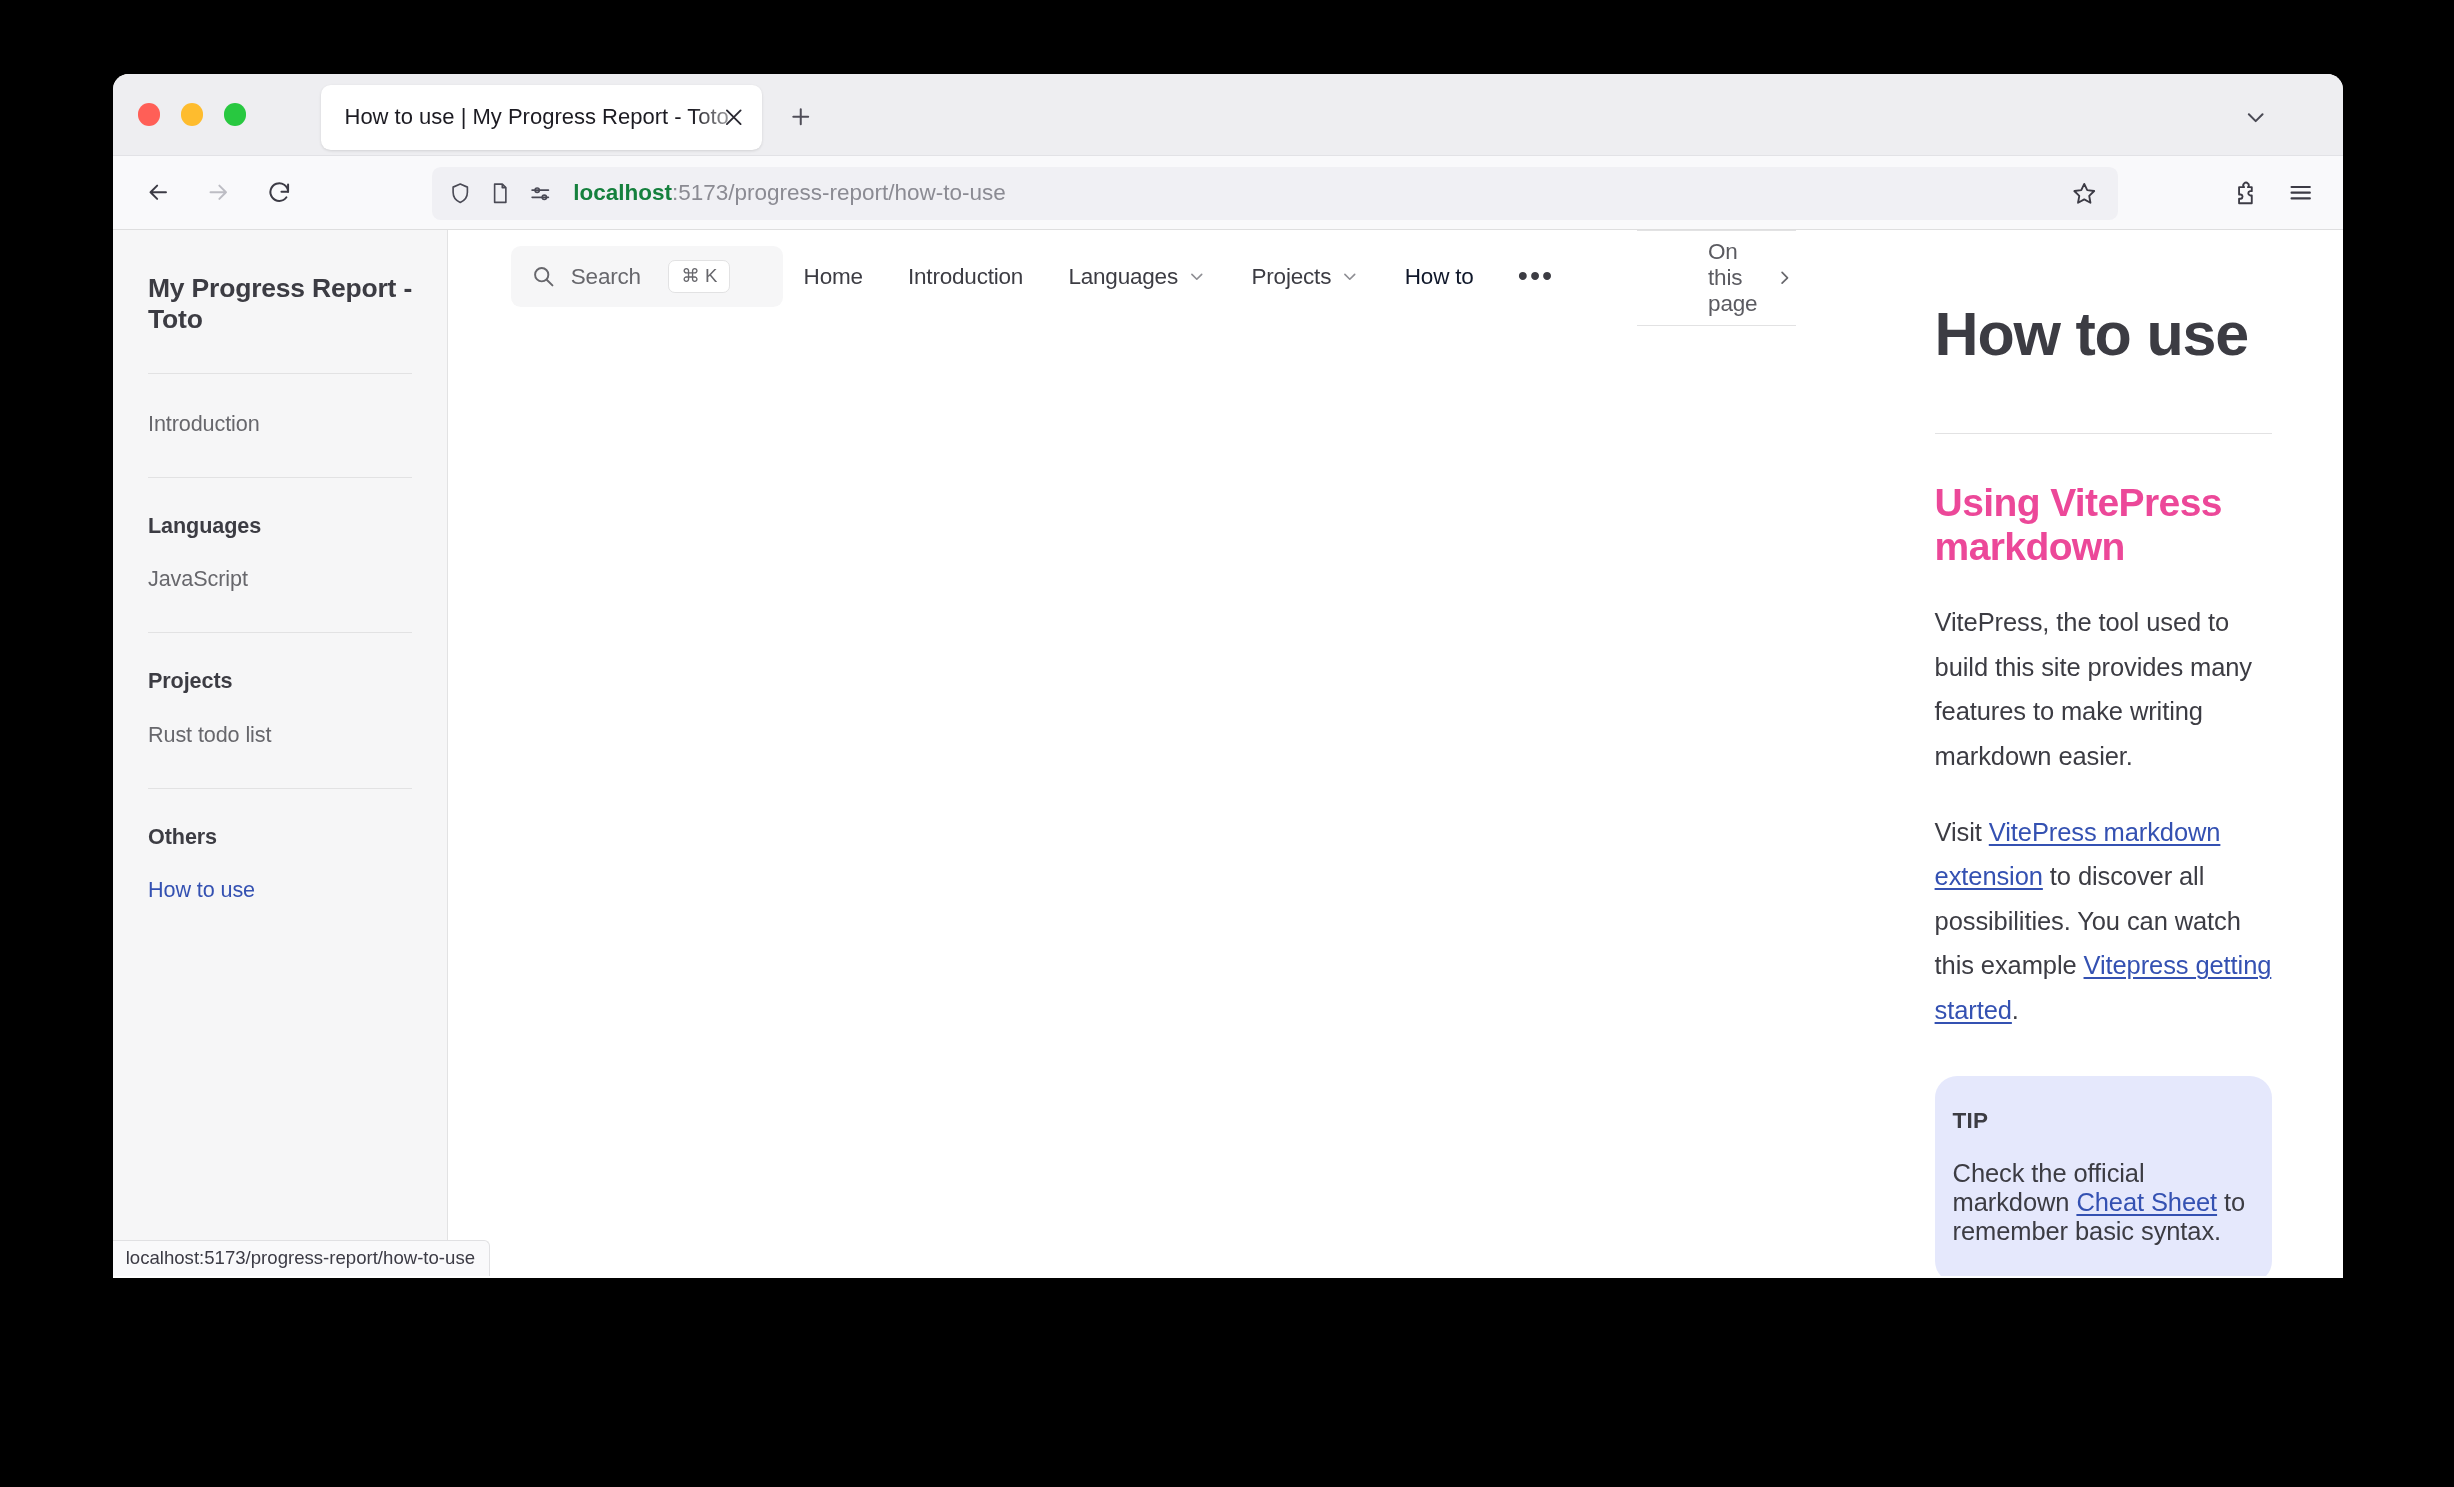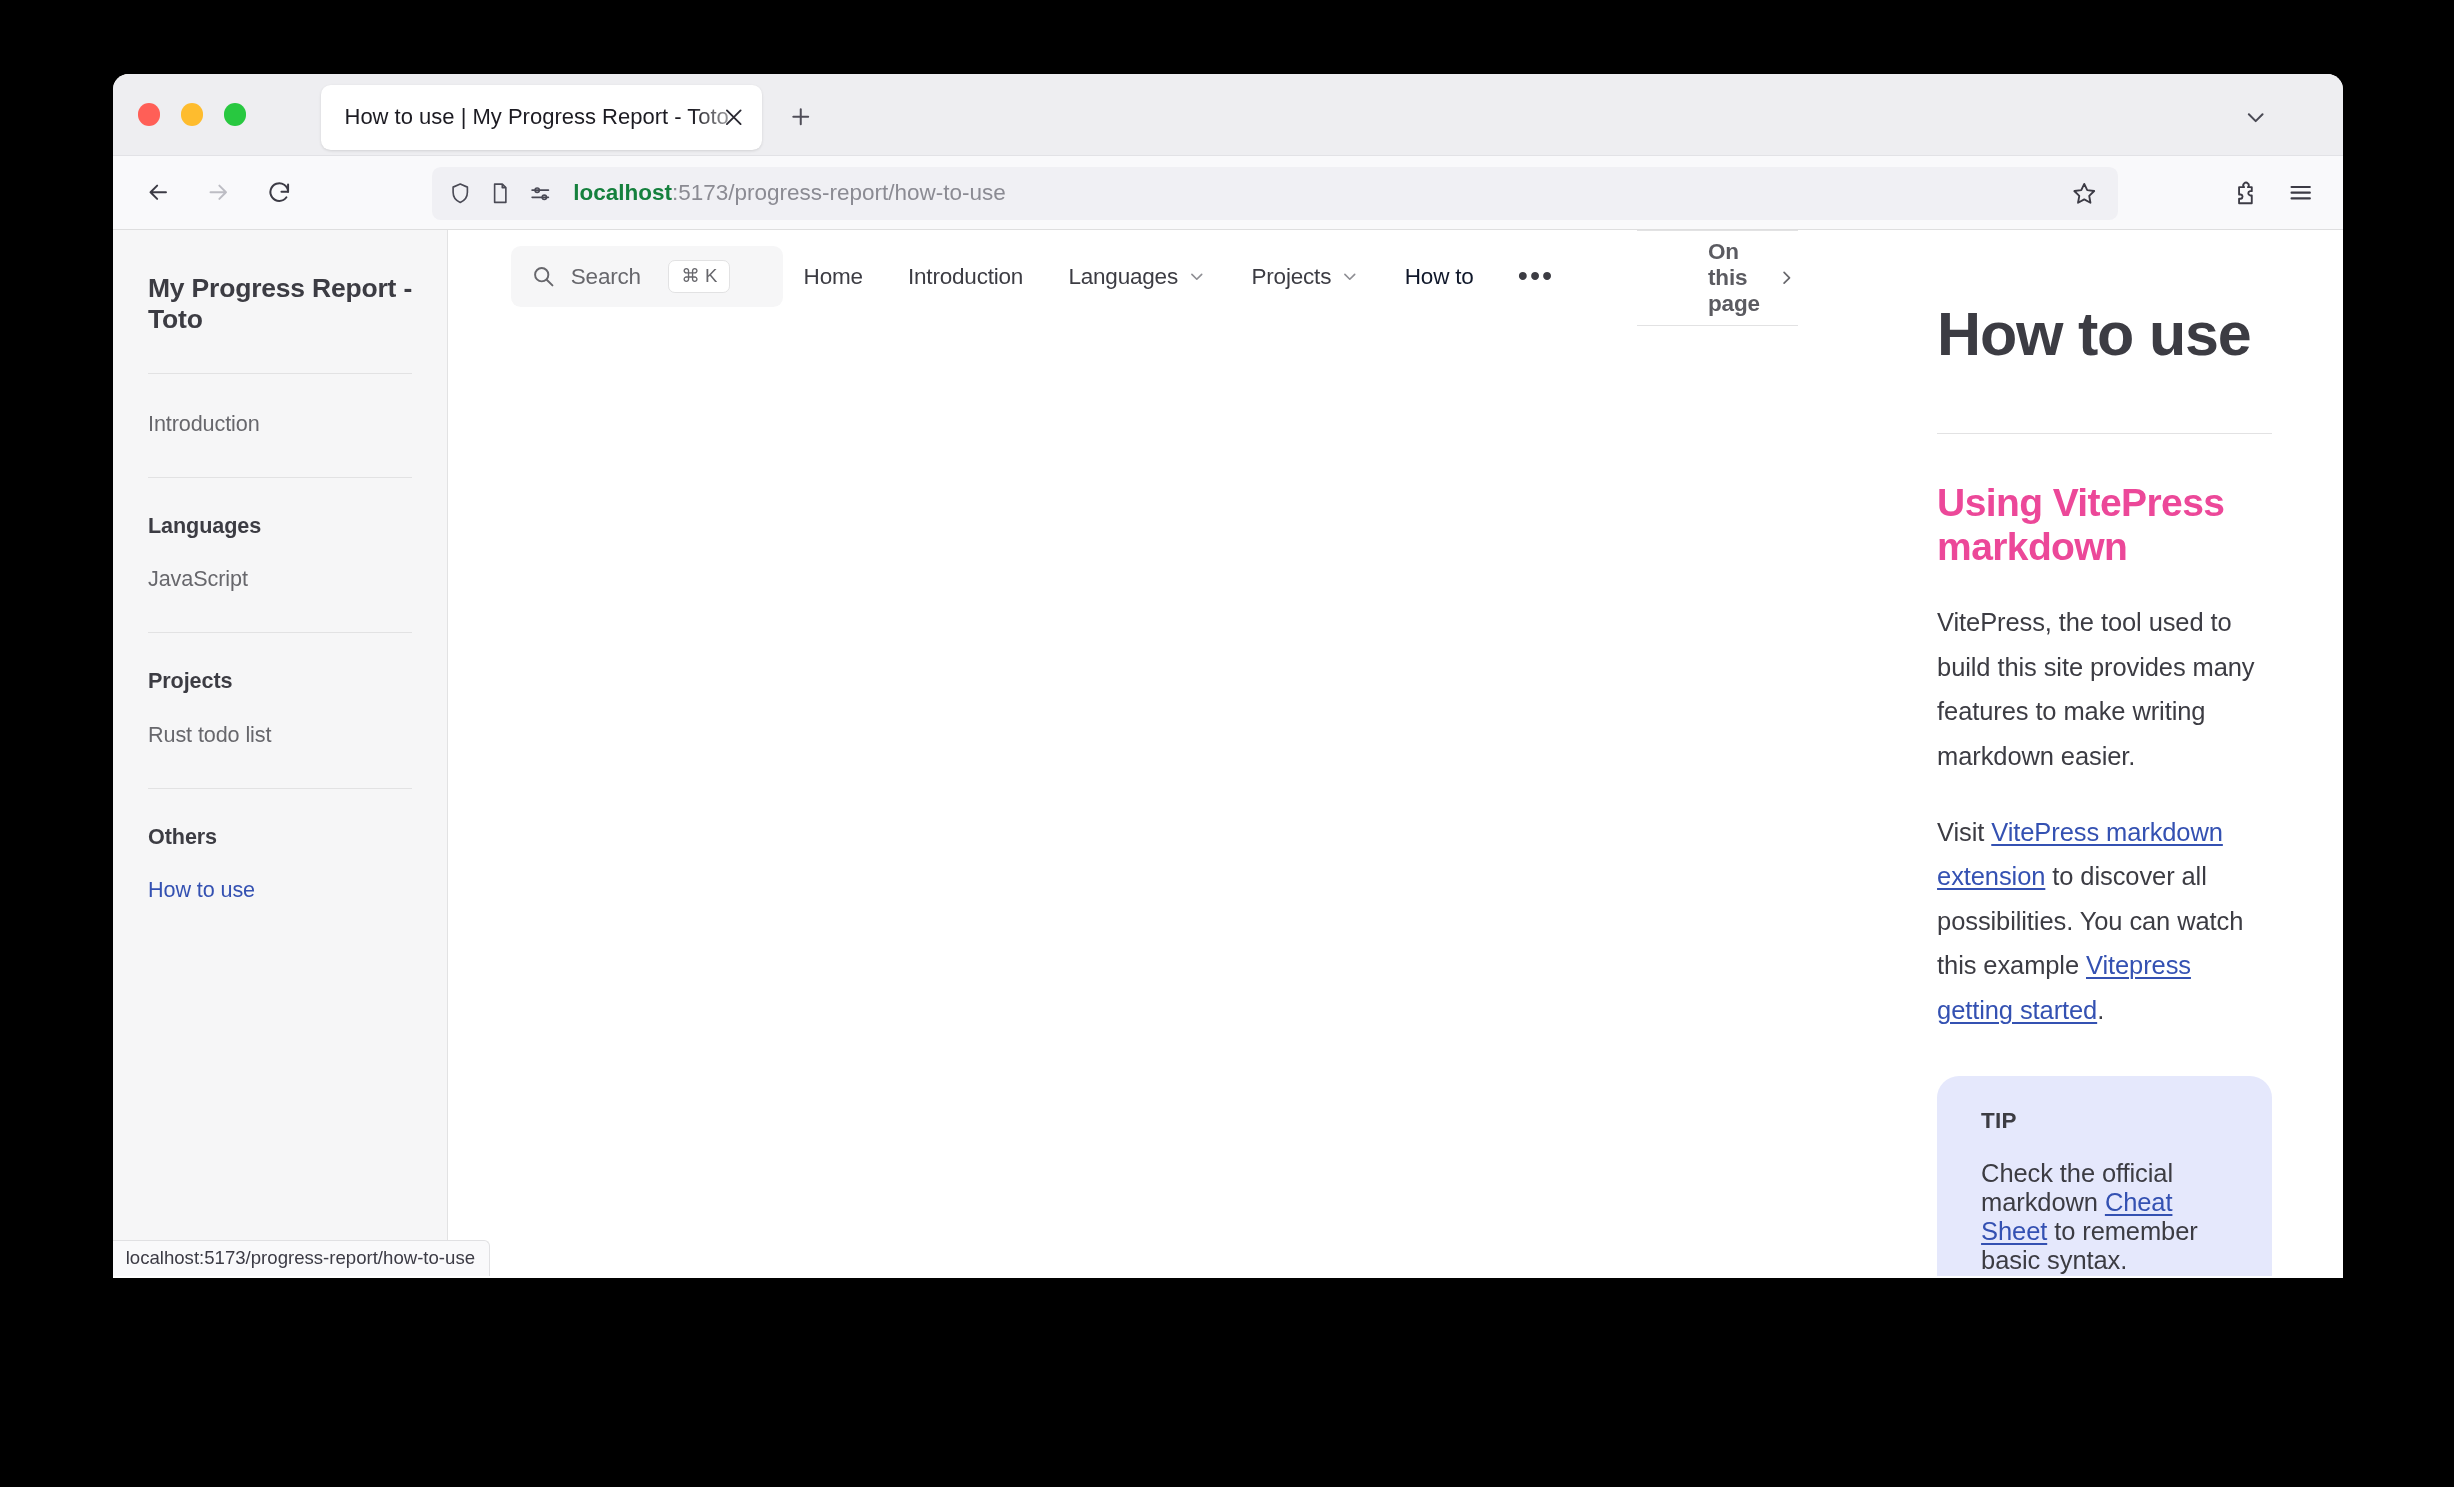--- a/index.html
+++ b/index.html
@@ -298,21 +298,20 @@
     align-items: center;
     padding-left: 71px;
     border-top: 1px solid #e2e2e3;
     border-bottom: 1px solid #e2e2e3;
     background: #ffffff;
   }
   .outline-label {
     font-size: 22.5px;
     color: #5b5b61;
     letter-spacing: -0.2px;
-    font-weight: bold;
   }
   .outline-chevron { margin-left: 16.7px; display: flex; color: #67676c; }
 
   .content {
     flex: 1;
     padding: 71px 71px 0 139px;
     overflow: hidden;
   }
   .content-inner { max-width: 1348px; }
 
@@ -346,21 +345,21 @@
     color: #3451b2;
     text-decoration: underline;
     text-underline-offset: 2.9px;
     text-decoration-thickness: 1.5px;
   }
 
   .tip {
     margin-top: 43px;
     background: #e5e8fc;
     border-radius: 22px;
-    padding: 32px 44px 37px;
+    padding: 32px 18px 37px;
   }
   .tip-title {
     font-size: 22.5px;
     font-weight: bold;
     color: #3c3c43;
     letter-spacing: 0.2px;
   }
   .tip-body {
     font-size: 25.5px;
     color: #3c3c43;

